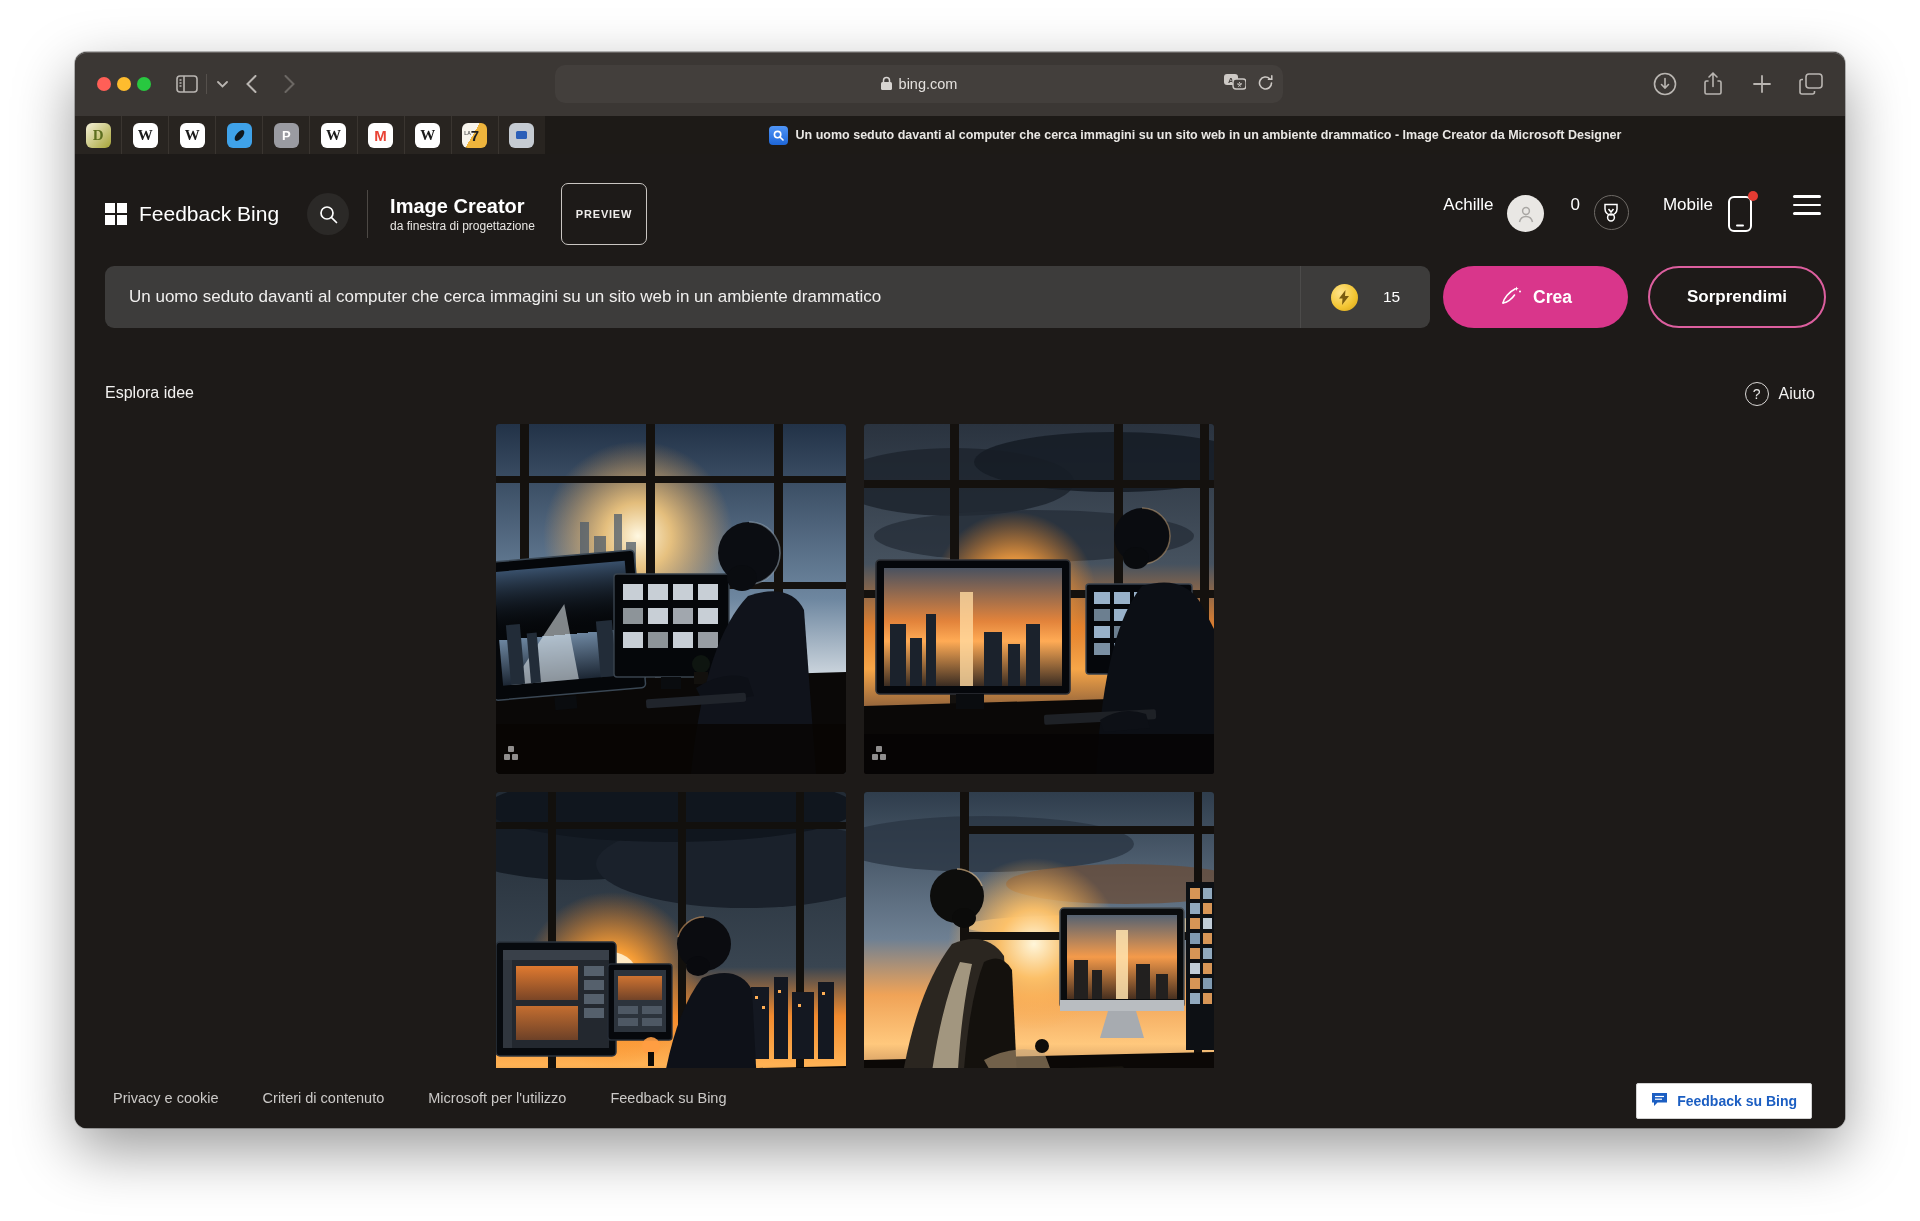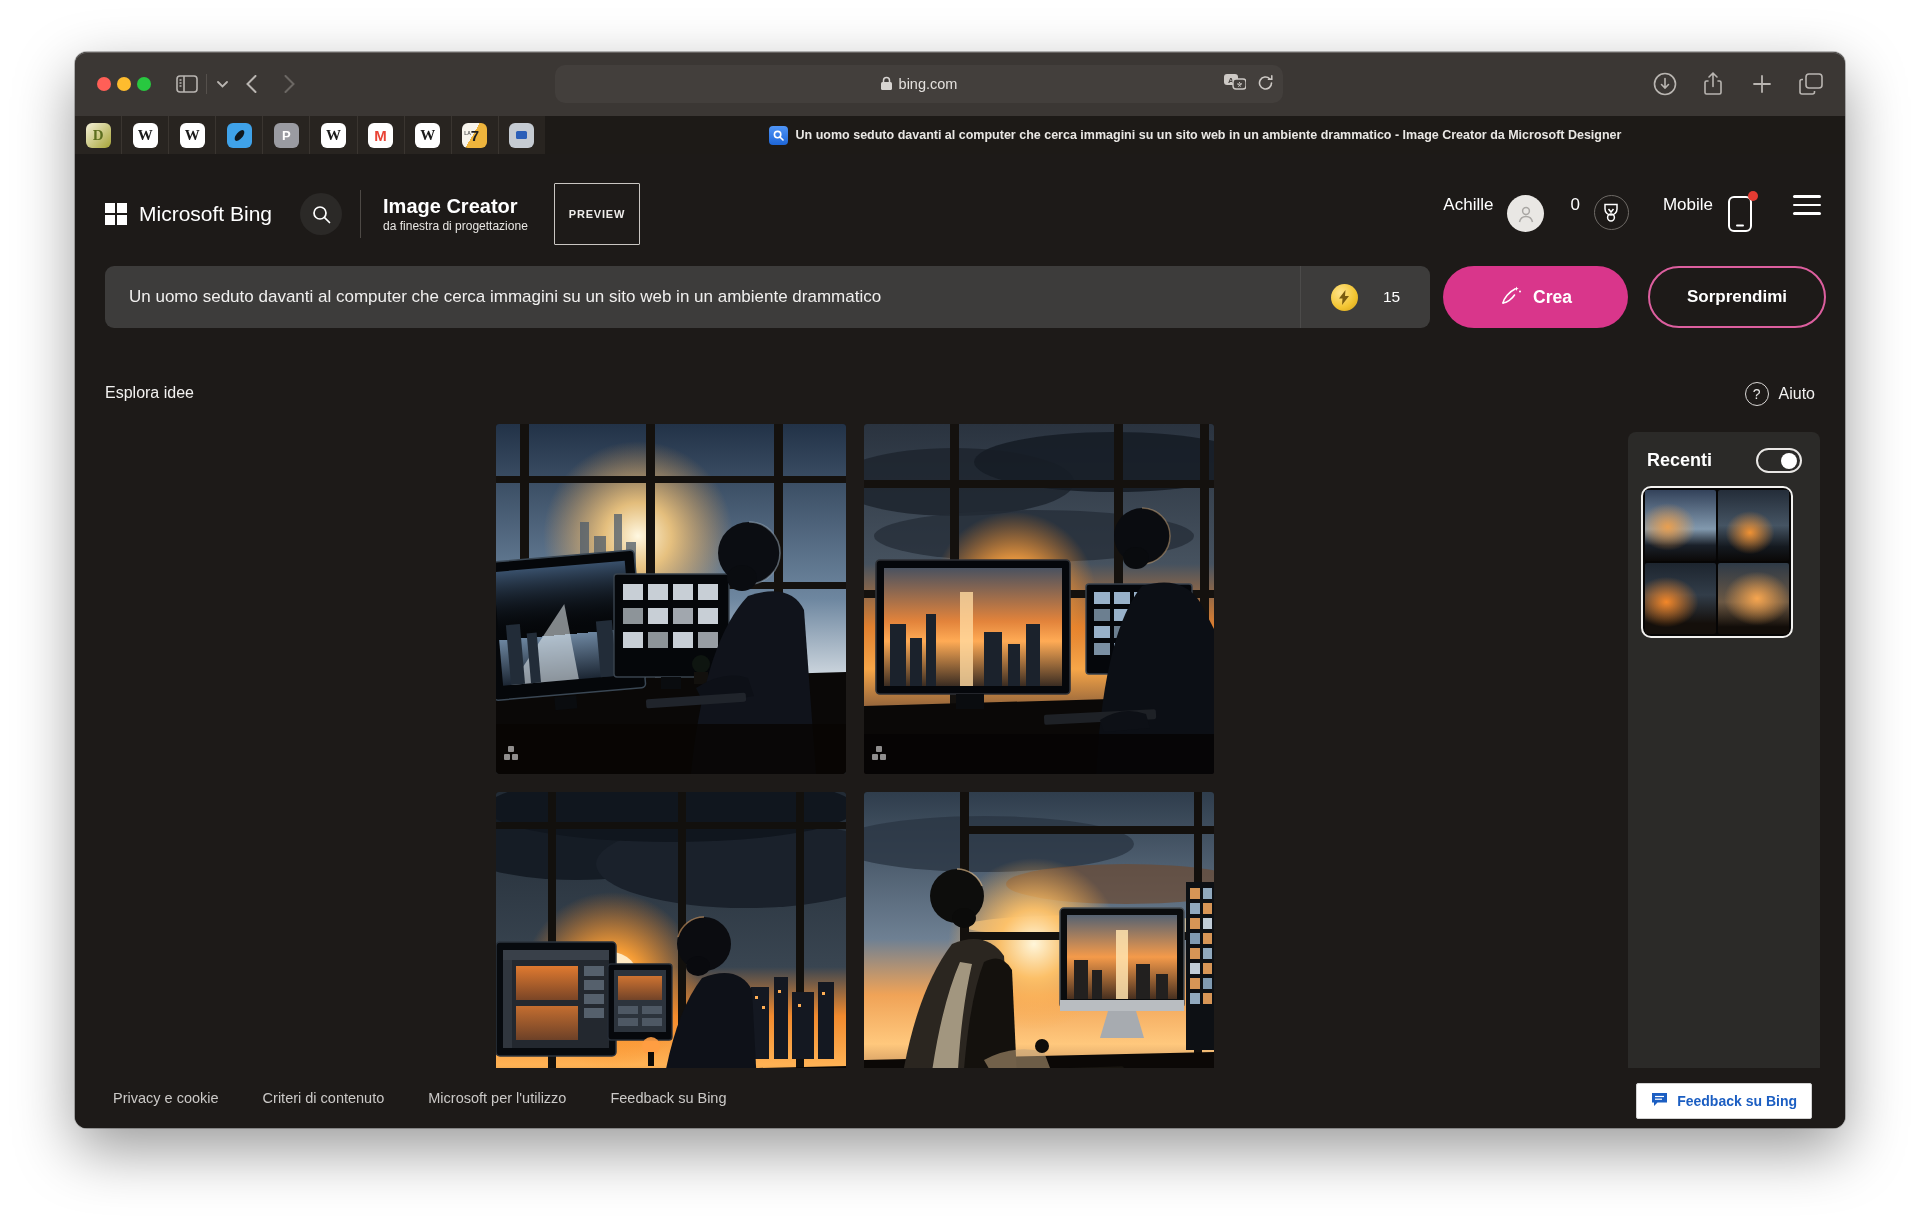--- a/index.html
+++ b/index.html
@@ -42,21 +42,21 @@
 
   .bing-header { position:absolute; left:30px; right:24px; top:28px; height:64px; display:flex; align-items:center; }
   .brand { display:flex; align-items:center; gap:12px; color:#ffffff; font-size:21px; }
   .mslogo { width:22px; height:22px; display:grid; grid-template-columns:10px 10px; grid-template-rows:10px 10px; gap:2px; }
   .mslogo span { background:#ffffff; }
   .hdr-search { width:42px; height:42px; border-radius:50%; background:#2b2927; display:flex; align-items:center; justify-content:center; margin-left:28px; }
   .hdr-divider { width:1px; height:48px; background:#4d4945; margin:0 22px 0 18px; }
   .app-title-block { color:#fff; }
   .app-title { font-size:20px; font-weight:bold; line-height:22px; }
   .app-subtitle { font-size:12px; color:#e8e6e3; margin-top:2px; }
-  .preview-badge { margin-left:26px; border:1px solid #c9c6c2; color:#efedeb; border-radius:1px;
+  .preview-badge { margin-left:26px; border:1px solid #c9c6c2; color:#efedeb; border-radius:7px;
     font-size:11px; letter-spacing:.8px; padding:24px 14px; background:transparent; font-weight:bold; }
 
   .hdr-right { margin-left:auto; display:flex; align-items:flex-start; gap:14px; color:#fff; font-size:17px; }
   .avatar { width:37px; height:37px; border-radius:50%; background:#e9e7e4; display:flex; align-items:center; justify-content:center; }
   .medal { width:35px; height:35px; border-radius:50%; border:1.5px solid #6e6a66; display:flex; align-items:center; justify-content:center; margin-right:10px; }
   .phone-wrap { position:relative; width:26px; height:38px; margin-right:14px; }
   .phone-dot { position:absolute; right:-5px; top:-4px; width:10px; height:10px; border-radius:50%; background:#e33b32; }
   .hamburger { width:28px; height:20px; display:flex; flex-direction:column; justify-content:space-between; margin-left:12px; }
   .hamburger span { height:2.6px; background:#ffffff; border-radius:2px; }
 
@@ -250,21 +250,21 @@
   <div class="content">
 
     <div class="bing-header">
       <div class="brand">
         <span class="mslogo">
             <span></span>
             <span></span>
             <span></span>
             <span></span>
           </span>
-        <span>Microsoft Bing</span>
+        <span>Feedback Bing</span>
       </div>
       <span class="hdr-search">
         <svg width="19" height="19" viewBox="0 0 19 19" fill="none" stroke="#ffffff" stroke-width="1.7">
             <circle cx="8" cy="8" r="6"></circle>
             <line x1="12.6" y1="12.6" x2="17.5" y2="17.5" stroke-linecap="round"></line>
           </svg>
       </span>
       <span class="hdr-divider"></span>
       <div class="app-title-block">
         <div class="app-title">Image Creator</div>
@@ -679,34 +679,20 @@
           <rect x="0" y="318" width="350" height="32" fill="#050302" opacity=".85"></rect>
           <g opacity=".55" fill="#ffffff">
               <rect x="8" y="330" width="6" height="6" rx="1"></rect>
               <rect x="16" y="330" width="6" height="6" rx="1"></rect>
               <rect x="12" y="322" width="6" height="6" rx="1"></rect>
             </g>
         </svg>
       </div>
     </div>
 
-    <div class="recents">
-      <div class="recents-head">
-        <span class="recents-title">Recenti</span>
-        <span class="toggle">
-            <span class="toggle-knob"></span>
-          </span>
-      </div>
-      <div class="recent-thumb">
-        <span class="rq rq1"></span>
-        <span class="rq rq2"></span>
-        <span class="rq rq3"></span>
-        <span class="rq rq4"></span>
-      </div>
-    </div>
 
     <div class="page-footer">
       <a class="footer-link">Privacy e cookie</a>
       <a class="footer-link">Criteri di contenuto</a>
       <a class="footer-link">Microsoft per l'utilizzo</a>
       <a class="footer-link">Feedback su Bing</a>
     </div>
 
     <button class="feedback-btn">
       <span>

